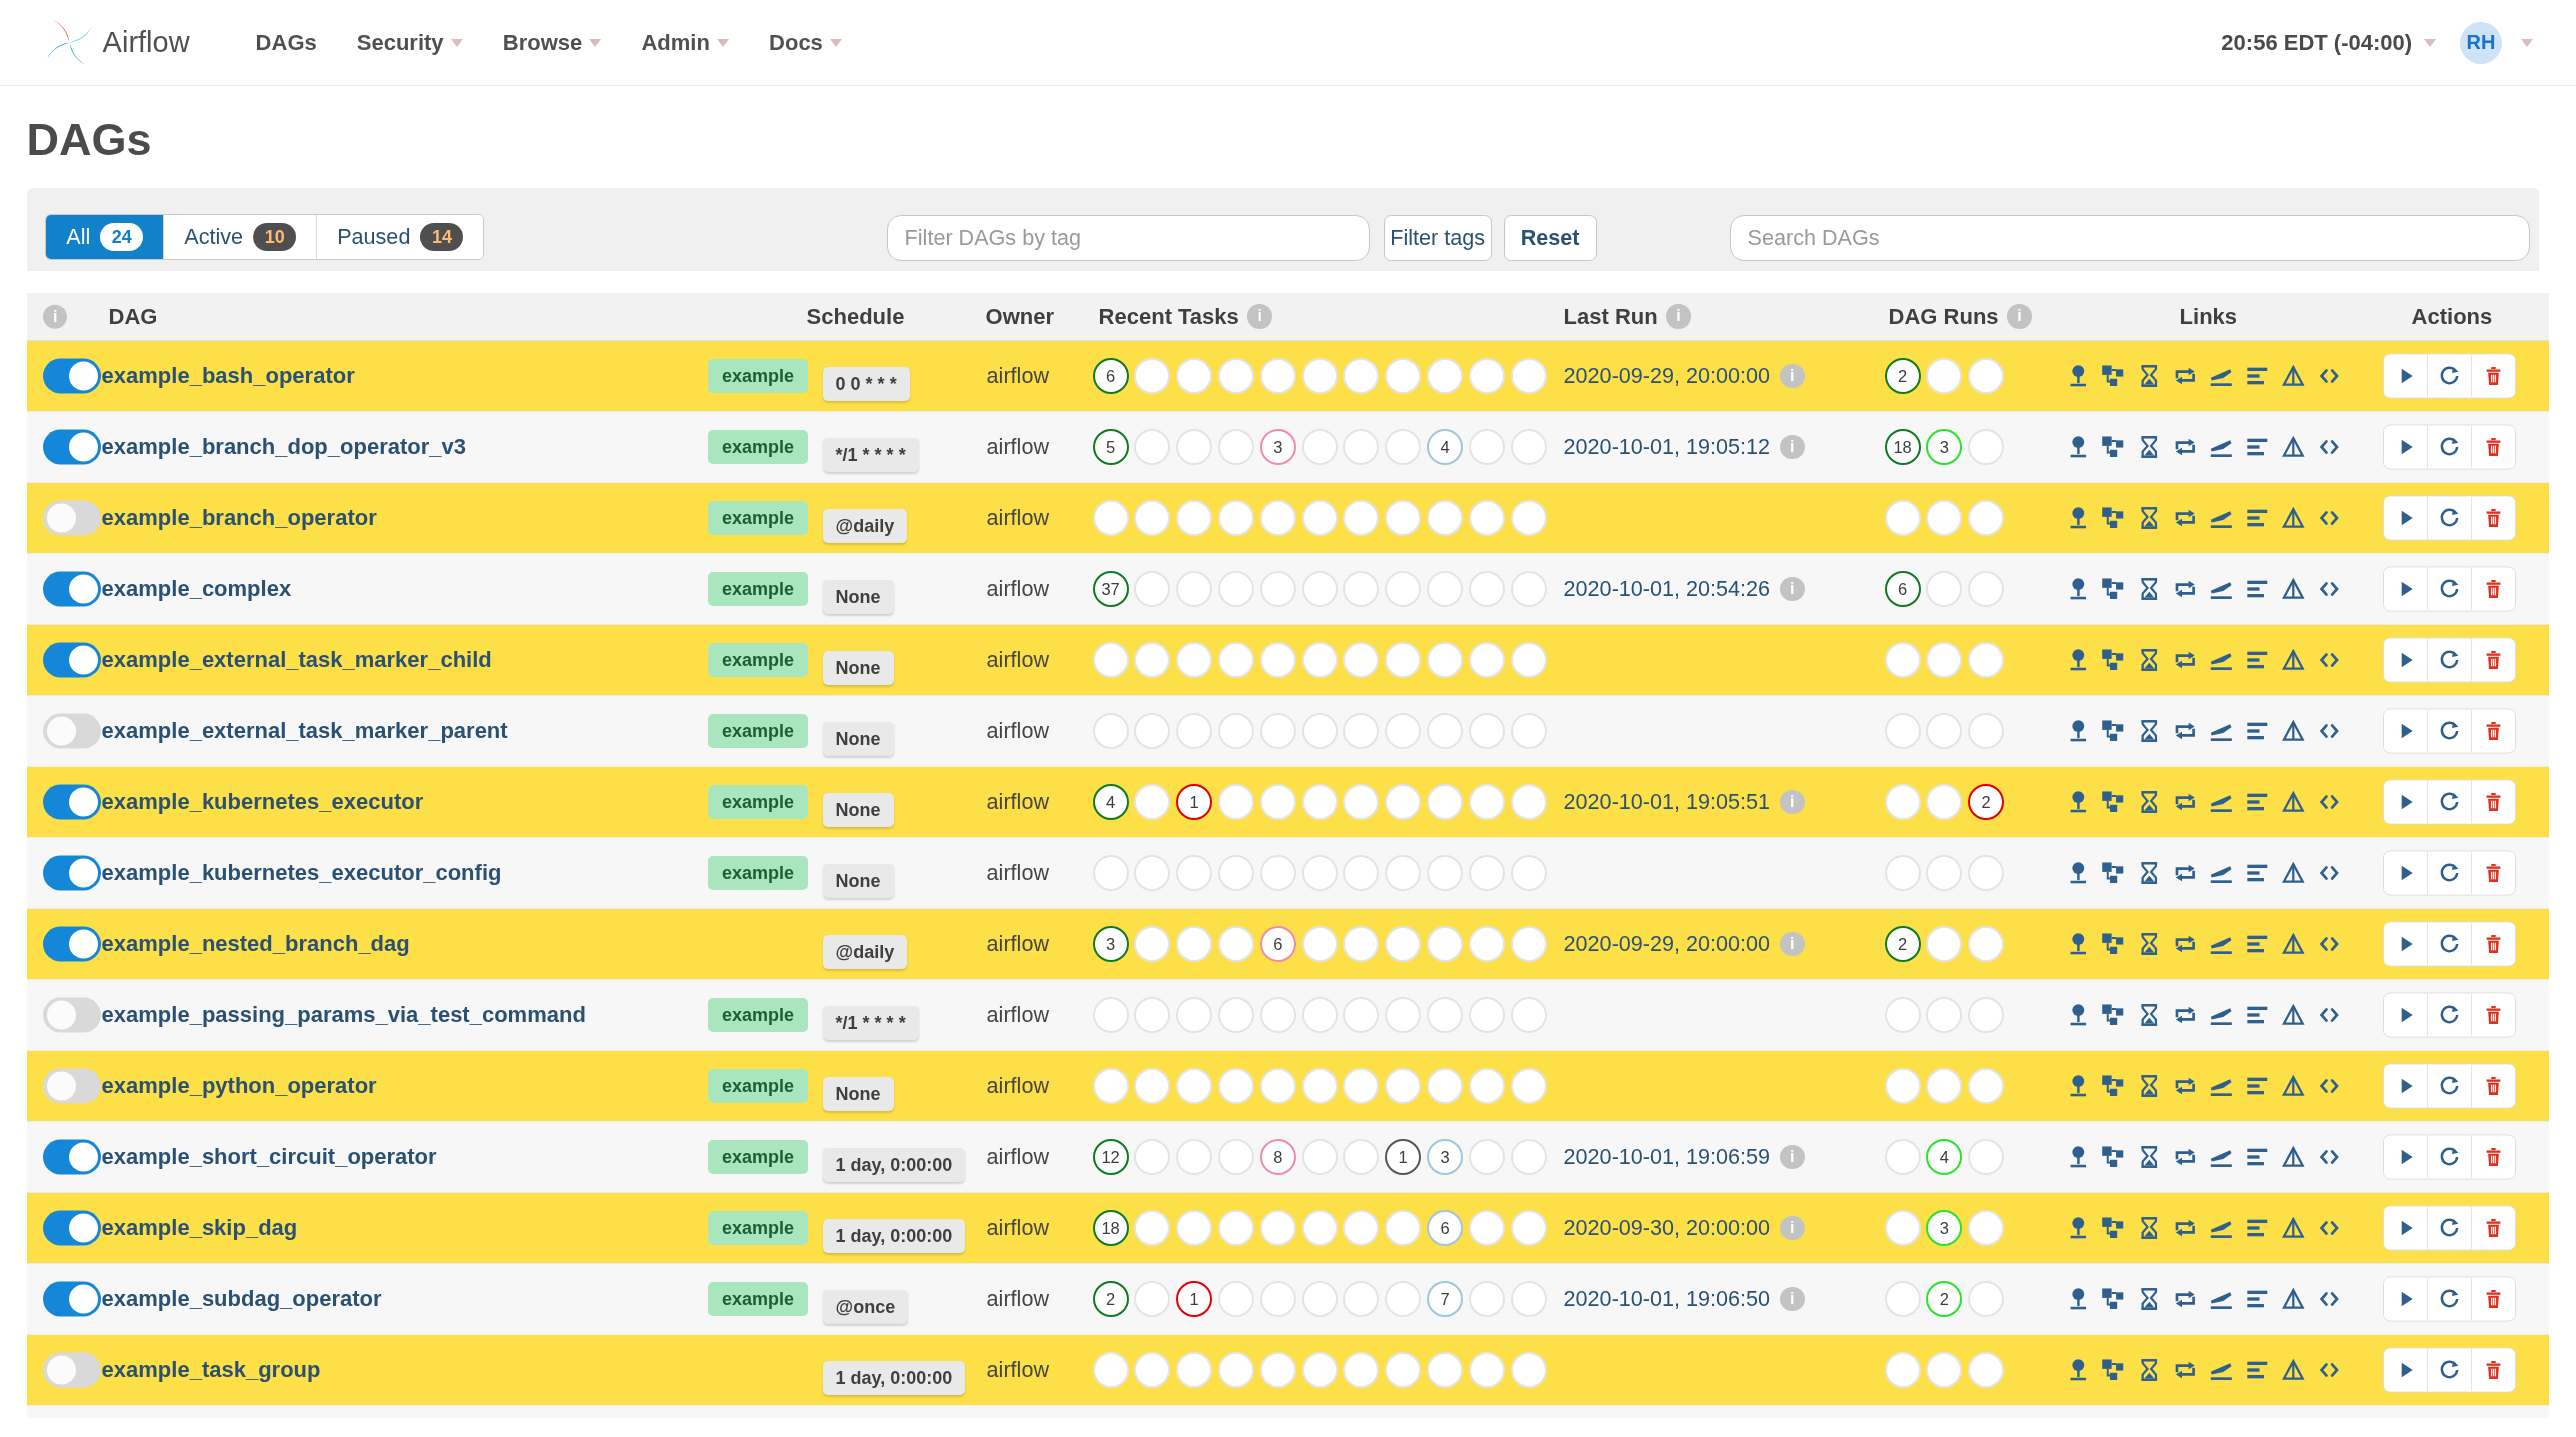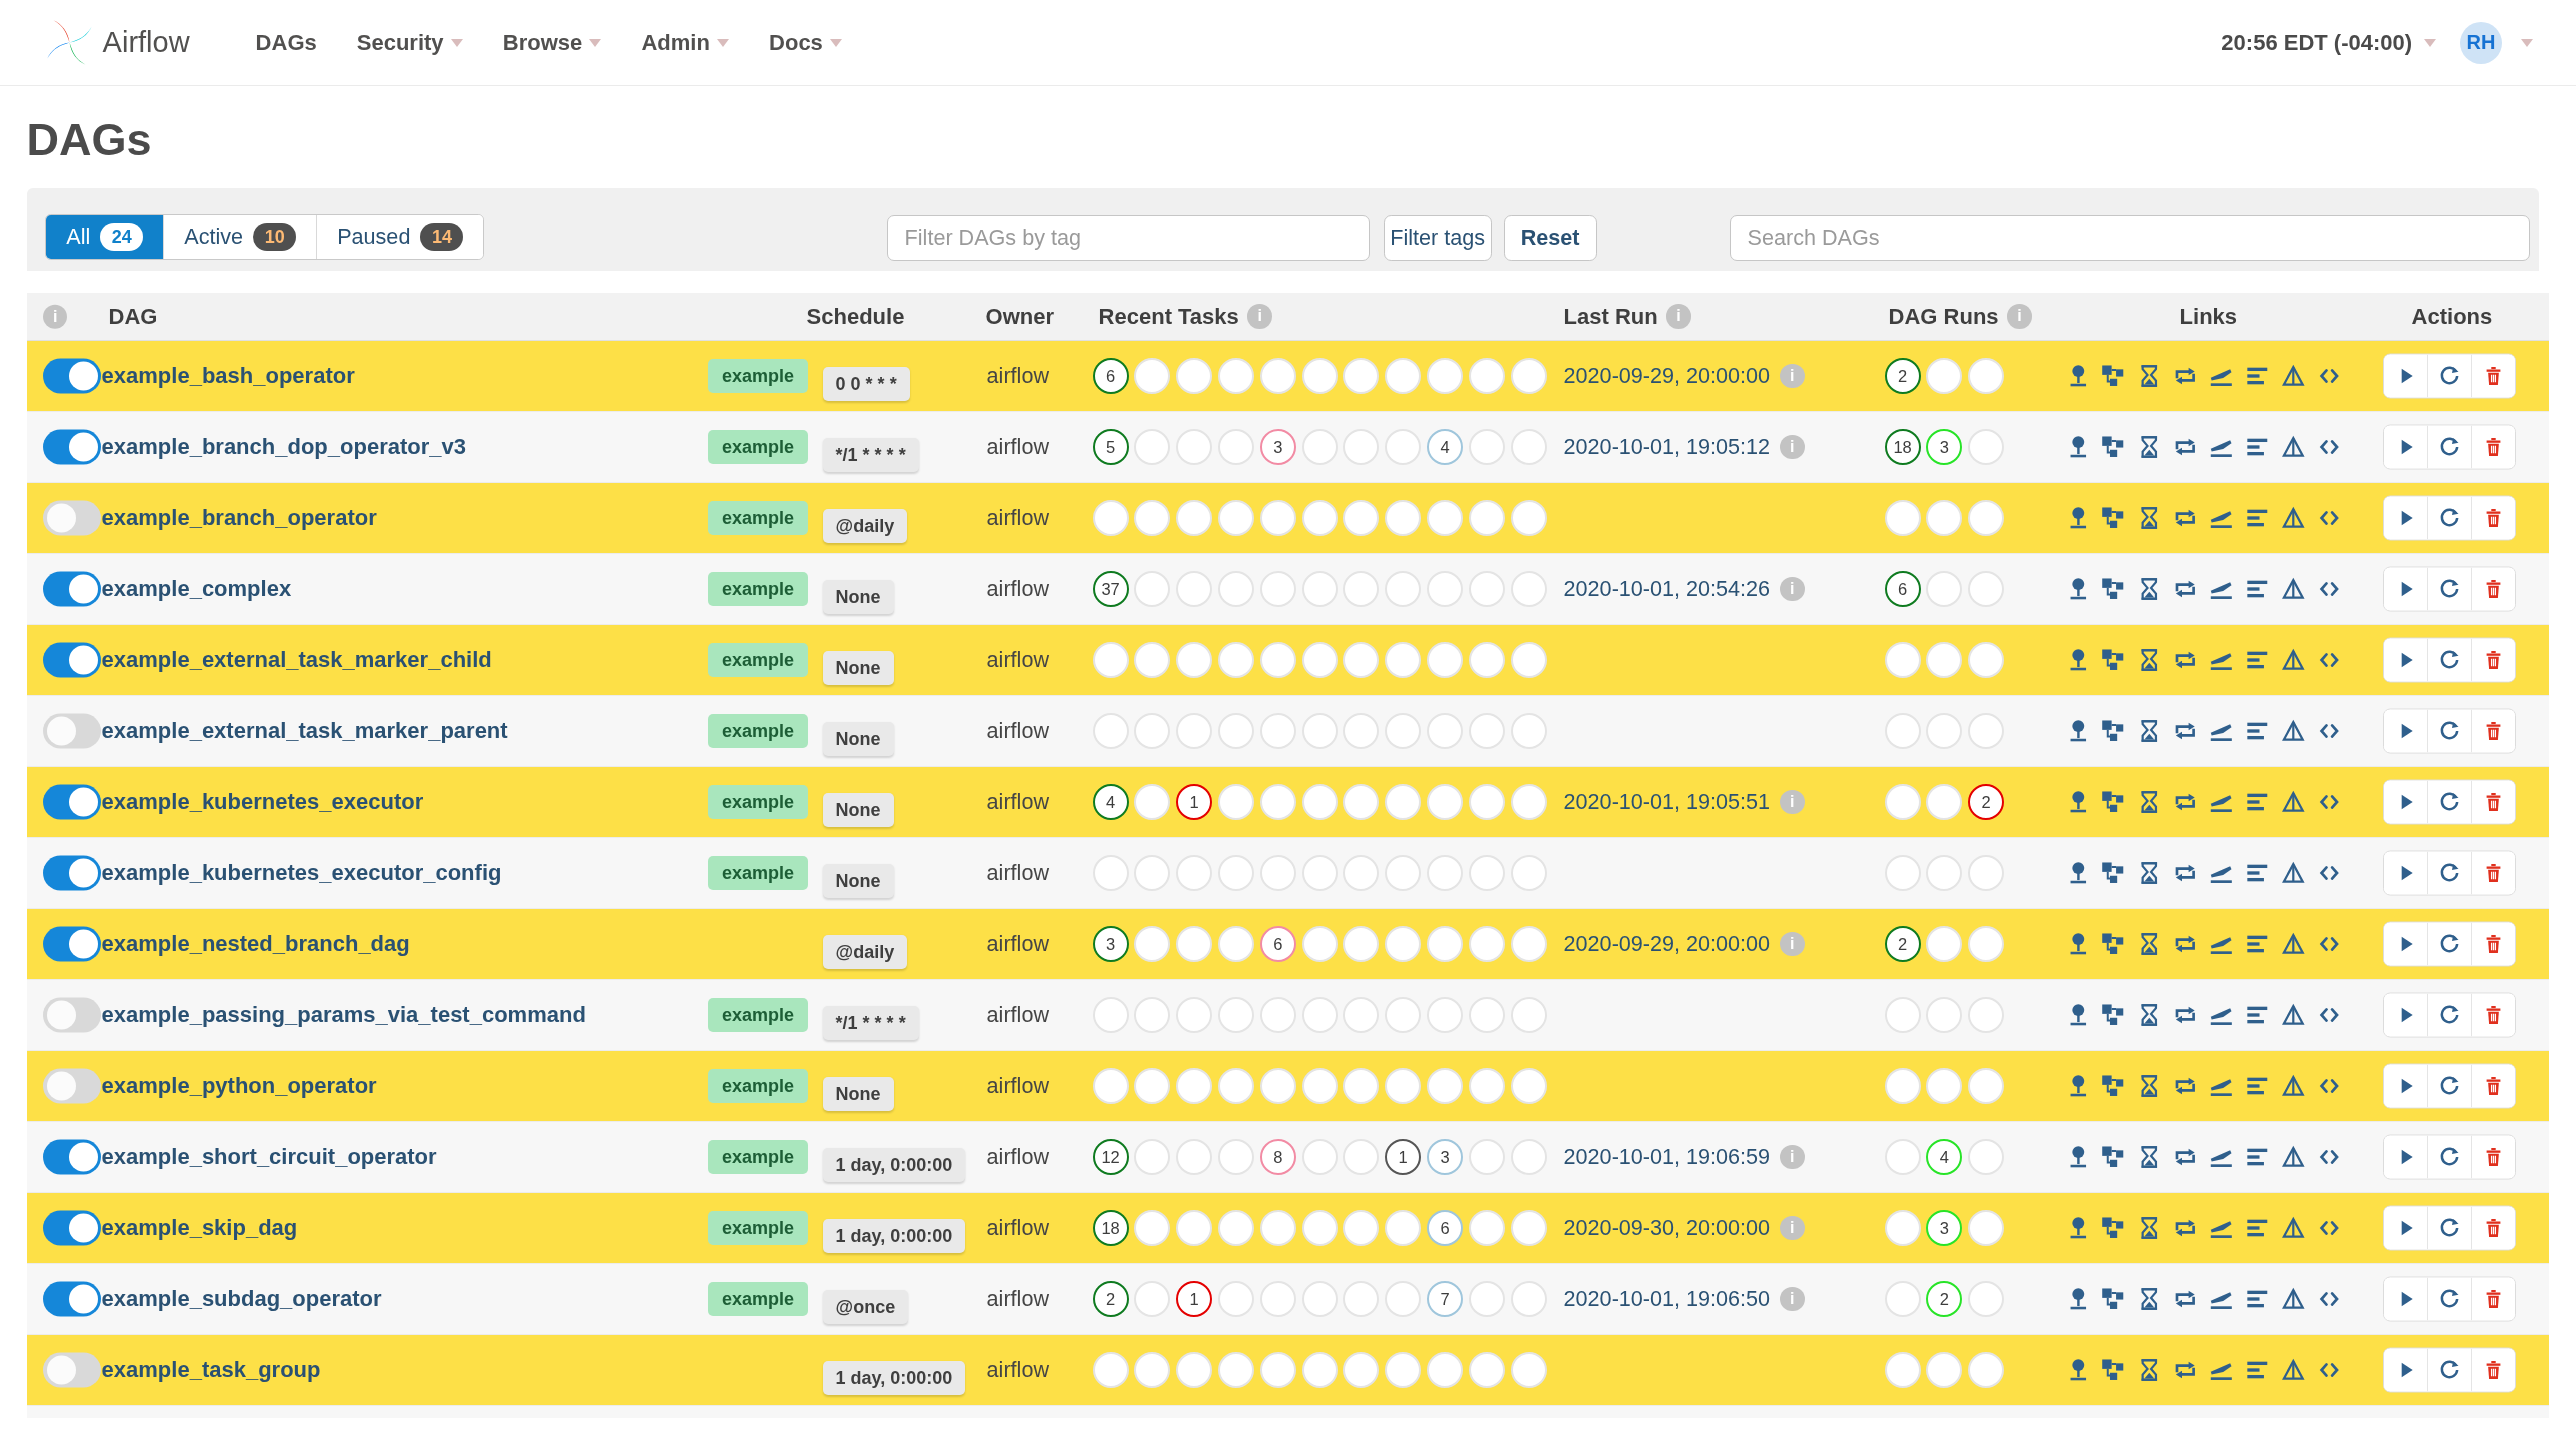--- a/index.html
+++ b/index.html
@@ -30,21 +30,21 @@
                border-radius:5.8px 5.8px 0 0;}
   .tabs{position:absolute;left:18.7px;top:26px;height:46px;display:flex;border:0.7px solid #c9c9c9;
         border-radius:5.8px;overflow:hidden;background:#fff;box-sizing:border-box;}
   .tab{display:flex;align-items:center;gap:10px;padding:0 20px;font-size:21.6px;color:#2a5173;
        background:#fff;border-right:0.7px solid #d9d9d9;cursor:pointer;}
   .tab:last-child{border-right:none;}
   .tab .badge{background:#4f4f4f;color:#fdba74;border-radius:718px;font-size:18px;font-weight:bold;padding:3.6px 11.5px;}
   .tab.active{background:#1181ca;color:#fff;}
   .tab.active .badge{background:#fff;color:#1181ca;}
   .fld{position:absolute;top:27px;height:46px;box-sizing:border-box;border:0.7px solid #c6c6c6;
-       border-radius:7px;background:#fff;font-size:21.6px;padding:0 17px;color:#333;
+       border-radius:14px;background:#fff;font-size:21.6px;padding:0 17px;color:#333;
        font-family:"Liberation Sans",sans-serif;}
   .fld::placeholder{color:#9a9a9a;}
   .tag-input{left:860px;width:483px;}
   .btn{position:absolute;top:27px;height:46px;box-sizing:border-box;border:0.7px solid #c6c6c6;
        border-radius:7.2px;background:#fff;font-size:21.6px;color:#2a5173;display:flex;
        align-items:center;justify-content:center;cursor:pointer;font-family:"Liberation Sans",sans-serif;}
   .filter-tags-btn{left:1357px;width:108px;}
   .reset-btn{left:1477px;width:93px;font-weight:bold;}
   .search-input{left:1703px;width:800px;}
 

